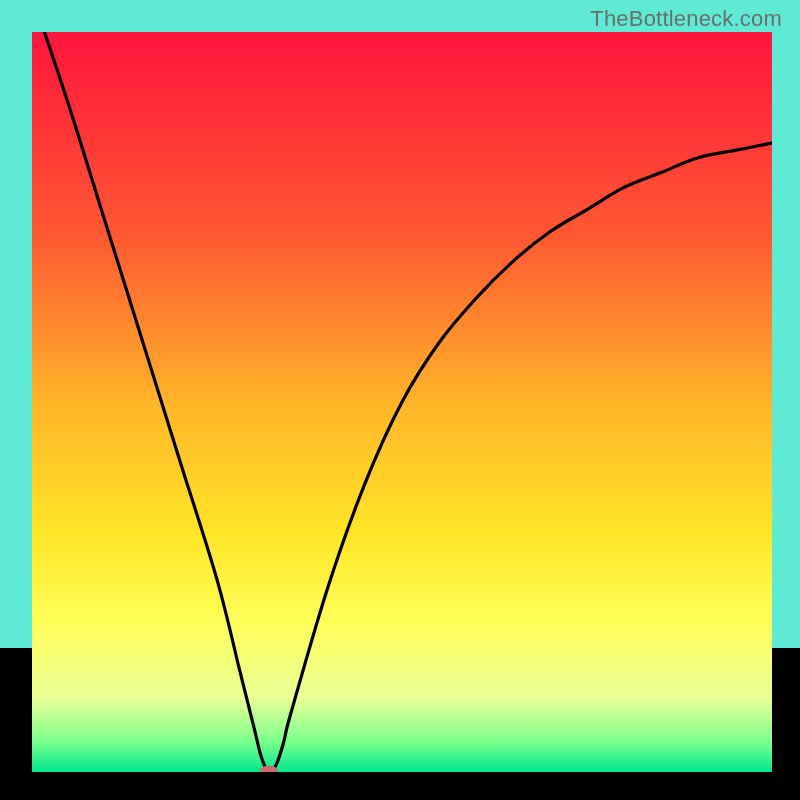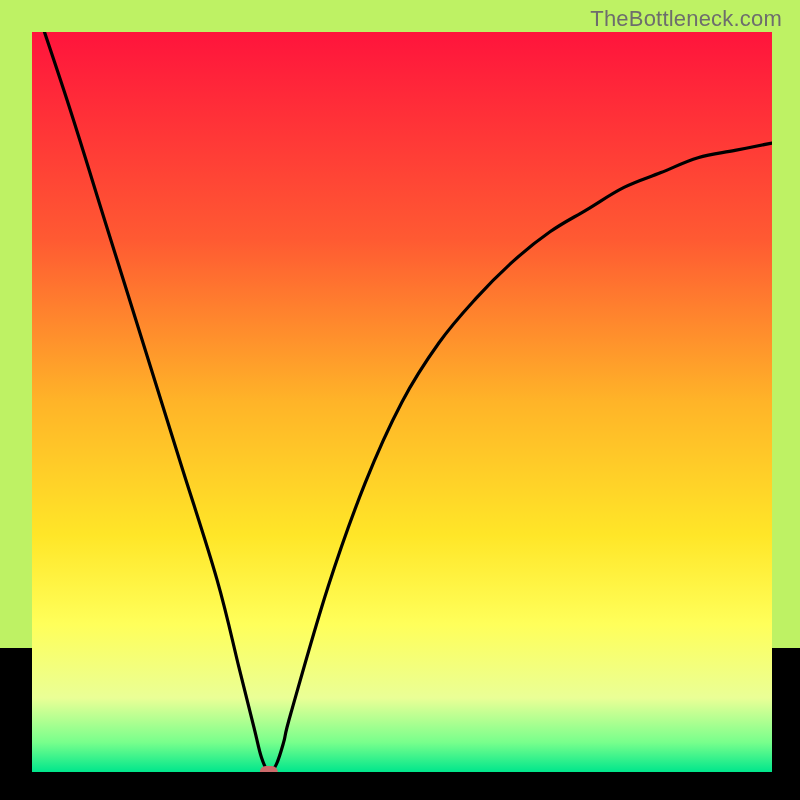--- a/index.html
+++ b/index.html
@@ -7,21 +7,21 @@
     padding: 0;
     width: 800px;
     height: 800px;
     background: #000;
     overflow: hidden;
     font-family: Arial, Helvetica, sans-serif;
   }
   .frame {
     width: 800px;
     height: 648px;
-    background: #bef264;
+    background: #5eead4;
     position: relative;
     text-decoration: underline;
   }
   .plot {
     position: absolute;
     left: 32px;
     top: 32px;
     width: 740px;
     height: 740px;
     overflow: hidden;

